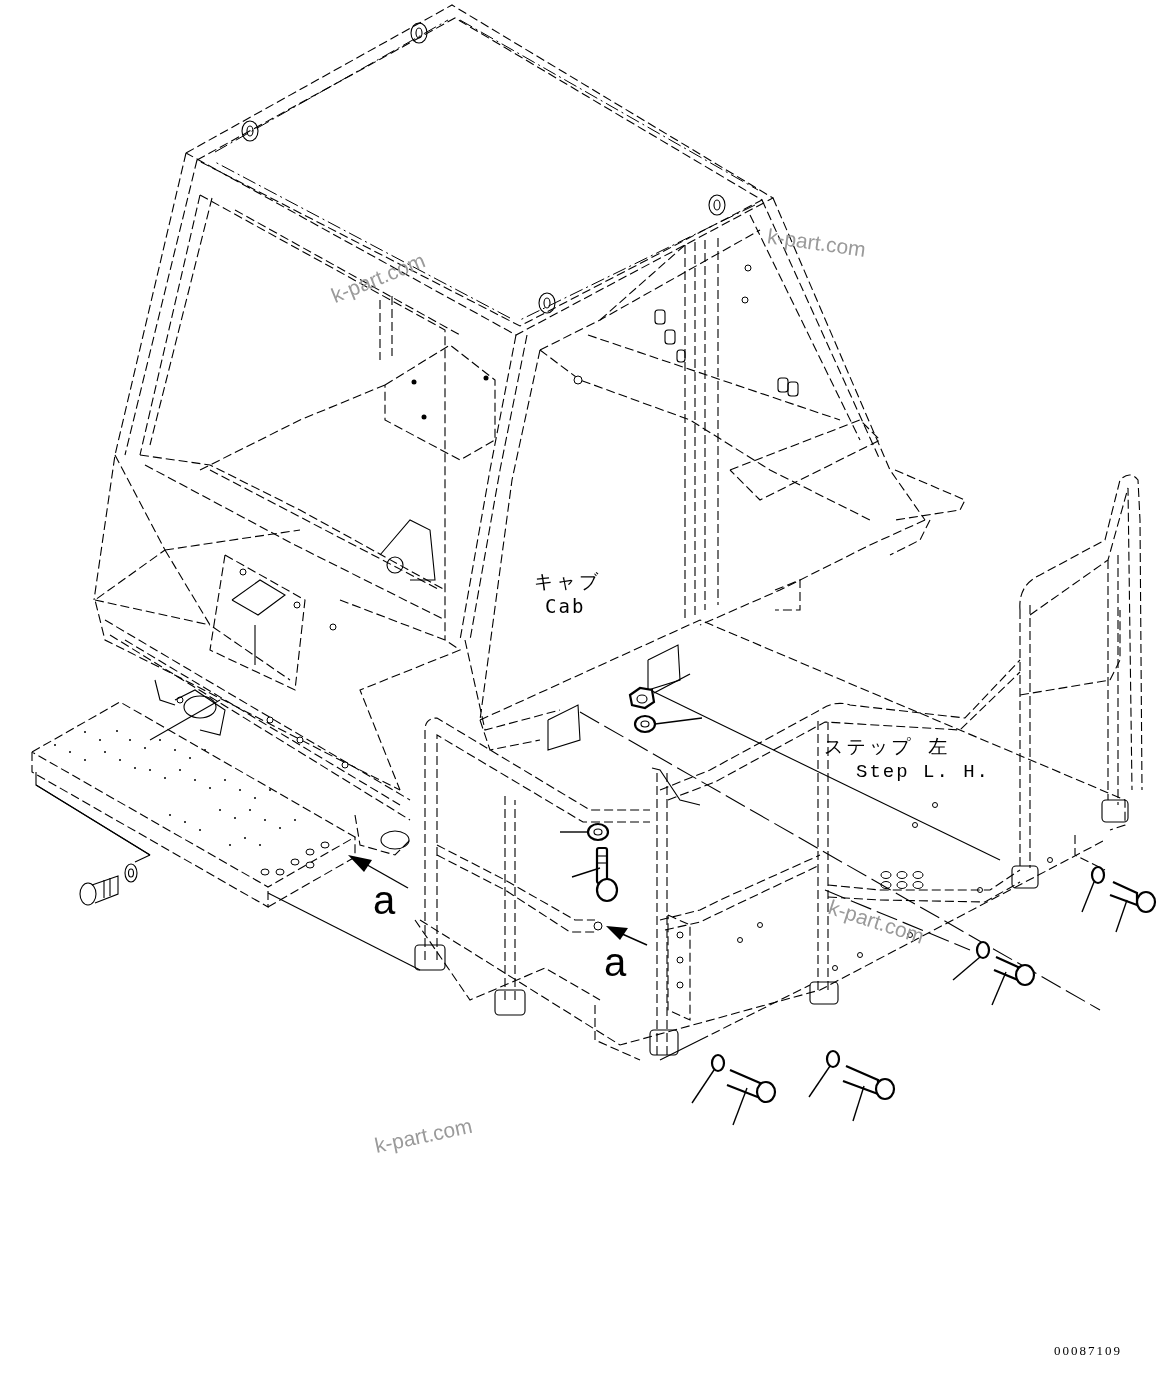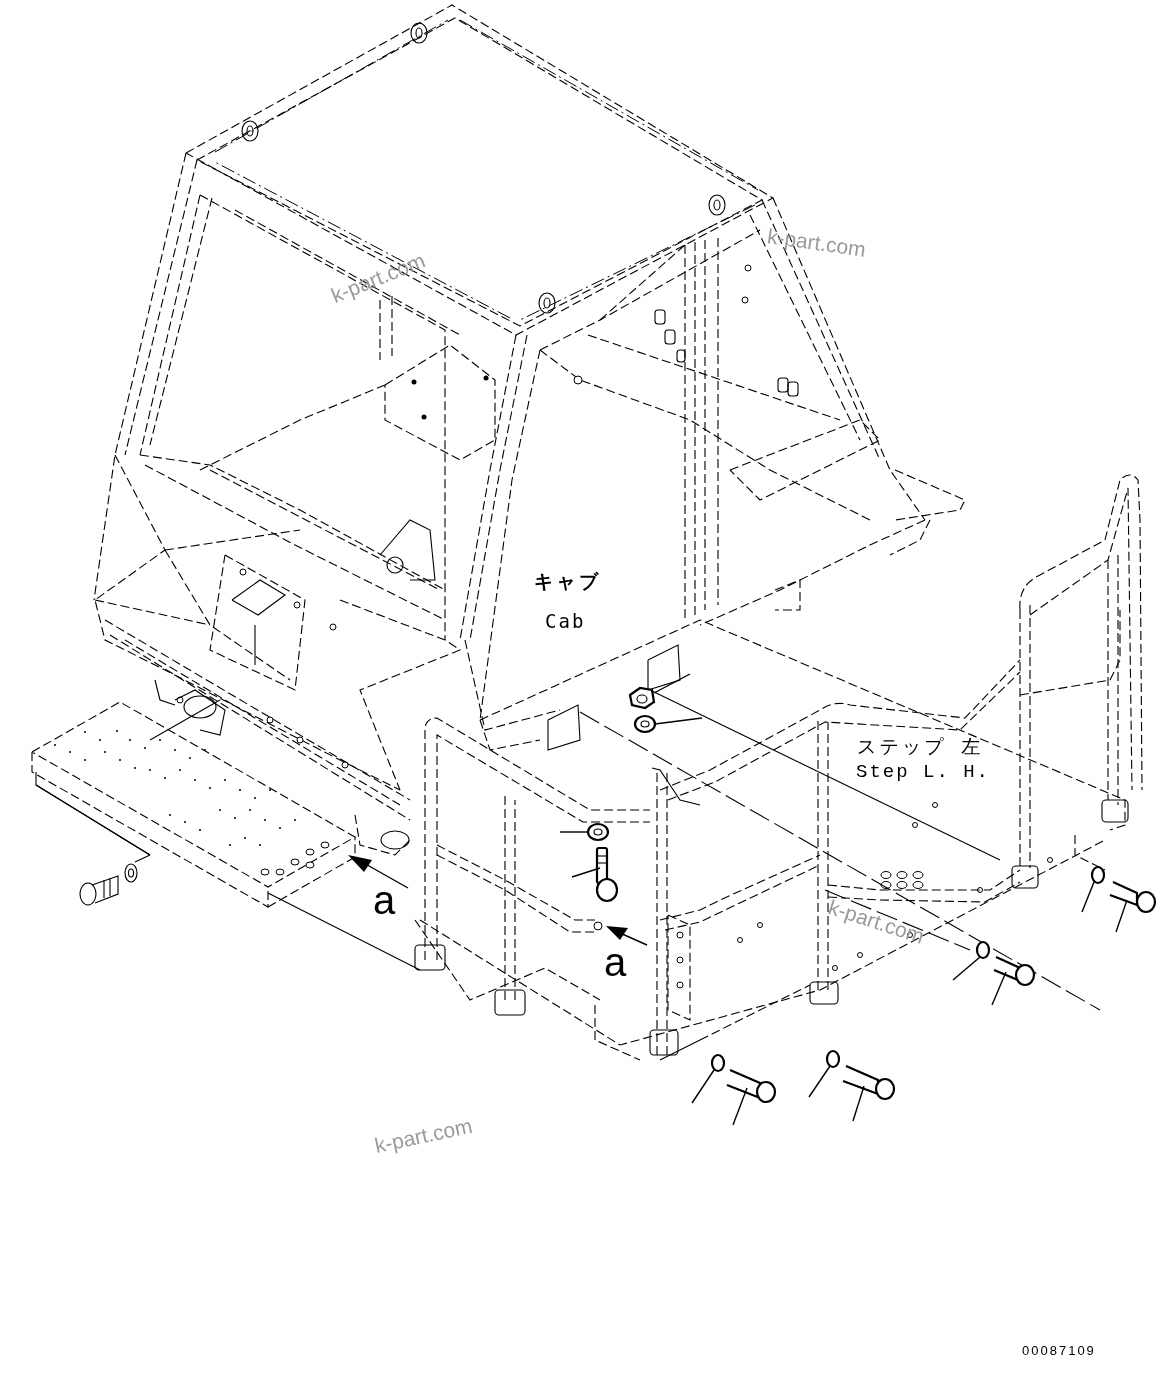--- a/index.html
+++ b/index.html
@@ -7,22 +7,22 @@
            font-family: "DejaVu Sans Mono", monospace; color: #000; }
     #canvas { position: absolute; left: 0; top: 0; width: 1163px; height: 1387px; }
     .lbl { position: absolute; font-family: "DejaVu Sans Mono", monospace; color: #000;
            white-space: nowrap; line-height: 1; }
     .lbl-jp { font-size: 19px; letter-spacing: 3px; }
     .lbl-en { font-size: 19px; letter-spacing: 2px; }
     .callout-a { position: absolute; font-family: "Liberation Sans", sans-serif; font-size: 40px;
                  color: #000; line-height: 1; }
     .watermark { position: absolute; font-family: "Liberation Sans", sans-serif; font-size: 21px;
                  color: #9a9a9a; white-space: nowrap; line-height: 1; transform-origin: left bottom; }
-    .drawing-no { position: absolute; font-family: Liberation Sans, sans-serif; font-size: 13px;
-                  letter-spacing: 2px; color: #000; }
+    .drawing-no { position: absolute; font-family: Liberation Serif, serif; font-size: 13px;
+                  letter-spacing: 2px; color: #000; margin-left: 32px; }
     svg .s  { fill: none; stroke: #000; stroke-width: 1.1; }
     svg .d  { fill: none; stroke: #000; stroke-width: 1.1; stroke-dasharray: 9 4; }
     svg .dd { fill: none; stroke: #000; stroke-width: 1; stroke-dasharray: 14 4 2 4; }
     svg .th { fill: #fff; stroke: #000; stroke-width: 2.2; }
     svg .leader { fill: none; stroke: #000; stroke-width: 1.4; }
     svg .dot { fill: #000; }
     svg .hole { fill: #fff; stroke: #000; stroke-width: 1; }
   </style>
 </head>
 <body>
@@ -355,24 +355,24 @@
     <line class="leader" x1="408" y1="888" x2="362" y2="862"></line>
     <polygon class="dot" points="348,855 372,860 364,872"></polygon>
   </g>
   <g>
     <line class="leader" x1="647" y1="945" x2="620" y2="933"></line>
     <polygon class="dot" points="606,926 628,928 620,940"></polygon>
   </g>
 </svg>
 
 
-<div class="lbl lbl-jp" style="left:534px; top:572px;font-weight:bold;">キャブ</div>
-<div class="lbl lbl-en" style="left:545px; top:597px;margin-top:15px;">Cab</div>
-
-<div class="lbl lbl-jp" style="left:857px; top:737px;text-align:right;">ステップ 左</div>
+<div class="lbl lbl-jp" style="left:534px; top:572px;">キャブ</div>
+<div class="lbl lbl-en" style="left:545px; top:597px;">Cab</div>
+
+<div class="lbl lbl-jp" style="left:824px; top:737px;text-align:right;">ステップ 左</div>
 <div class="lbl lbl-en" style="left:856px; top:763px;font-family:Liberation Mono, monospace;">Step L. H.</div>
 
 <div class="callout-a" style="left:373px; top:880px;">a</div>
 <div class="callout-a" style="left:604px; top:942px;">a</div>
 
 <div class="watermark" style="left:336px; top:285px; transform: rotate(-22deg);">k-part.com</div>
 <div class="watermark" style="left:766px; top:225px; transform: rotate(8deg);">k-part.com</div>
 <div class="watermark" style="left:826px; top:895px; transform: rotate(18deg);">k-part.com</div>
 <div class="watermark" style="left:377px; top:1135px; transform: rotate(-12deg);">k-part.com</div>
 

